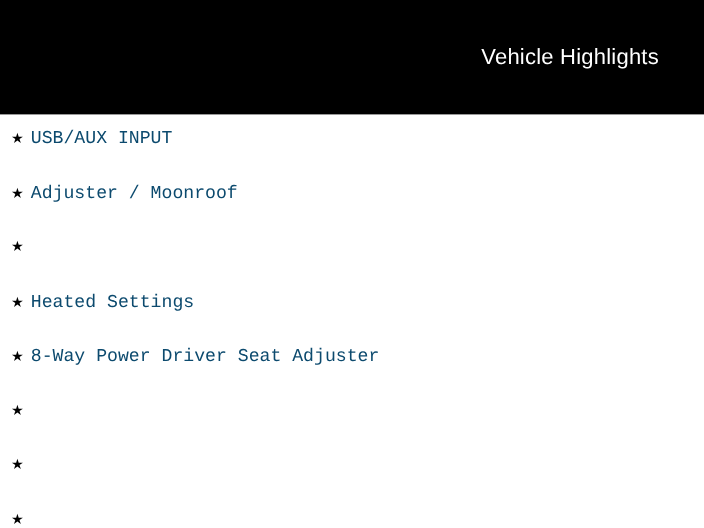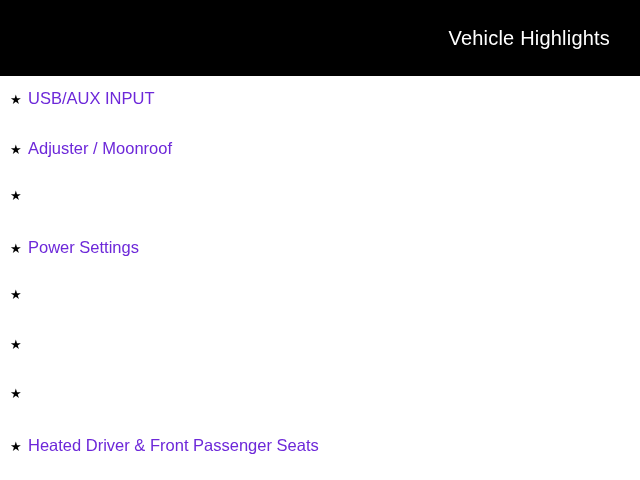--- a/index.html
+++ b/index.html
@@ -14,27 +14,27 @@
     overflow: hidden;
   }
   .page {
     position: relative;
     width: 640px;
     height: 480px;
     box-sizing: border-box;
   }
   .header {
     width: 640px;
-    height: 76px;
+    height: 104px;
     background: #000000;
     display: flex;
     align-items: center;
     justify-content: flex-end;
     box-sizing: border-box;
-    padding-right: 30px;
+    padding-right: 41px;
   }
   .header-title {
     color: #ffffff;
     font-size: 20px;
     font-weight: 400;
     letter-spacing: 0.2px;
     line-height: 1;
   }
   .content {
     padding: 0;
@@ -53,23 +53,24 @@
   .bullet-icon {
     flex: 0 0 auto;
     width: 18px;
     font-size: 13px;
     color: #000000;
     line-height: 1;
     text-align: left;
   }
   .hl-label {
     font-size: 16.5px;
-    color: #6d28d9;
+    color: #0c4a6e;
     line-height: 1;
     white-space: nowrap;
+    font-family: Liberation Mono, monospace;
   }
 </style>
 </head>
 <body>
 
 <div class="page">
 
   <div class="header">
     <div class="header-title">Vehicle Highlights</div>
   </div>
@@ -81,30 +82,30 @@
     </li>
     <li class="hl-item">
       <span class="bullet-icon">★</span>
       <span class="hl-label">Adjuster / Moonroof</span>
     </li>
     <li class="hl-item">
       <span class="bullet-icon">★</span>
     </li>
     <li class="hl-item">
       <span class="bullet-icon">★</span>
-      <span class="hl-label">Power Settings</span>
+      <span class="hl-label">Heated Settings</span>
+    </li>
+    <li class="hl-item">
+      <span class="bullet-icon">★</span>
+      <span class="hl-label">8-Way Power Driver Seat Adjuster</span>
     </li>
     <li class="hl-item">
       <span class="bullet-icon">★</span>
     </li>
     <li class="hl-item">
       <span class="bullet-icon">★</span>
     </li>
     <li class="hl-item">
       <span class="bullet-icon">★</span>
     </li>
-    <li class="hl-item">
-      <span class="bullet-icon">★</span>
-      <span class="hl-label">Heated Driver &amp; Front Passenger Seats</span>
-    </li>
   </ul>
 
 </div>
 
 </body></html>

